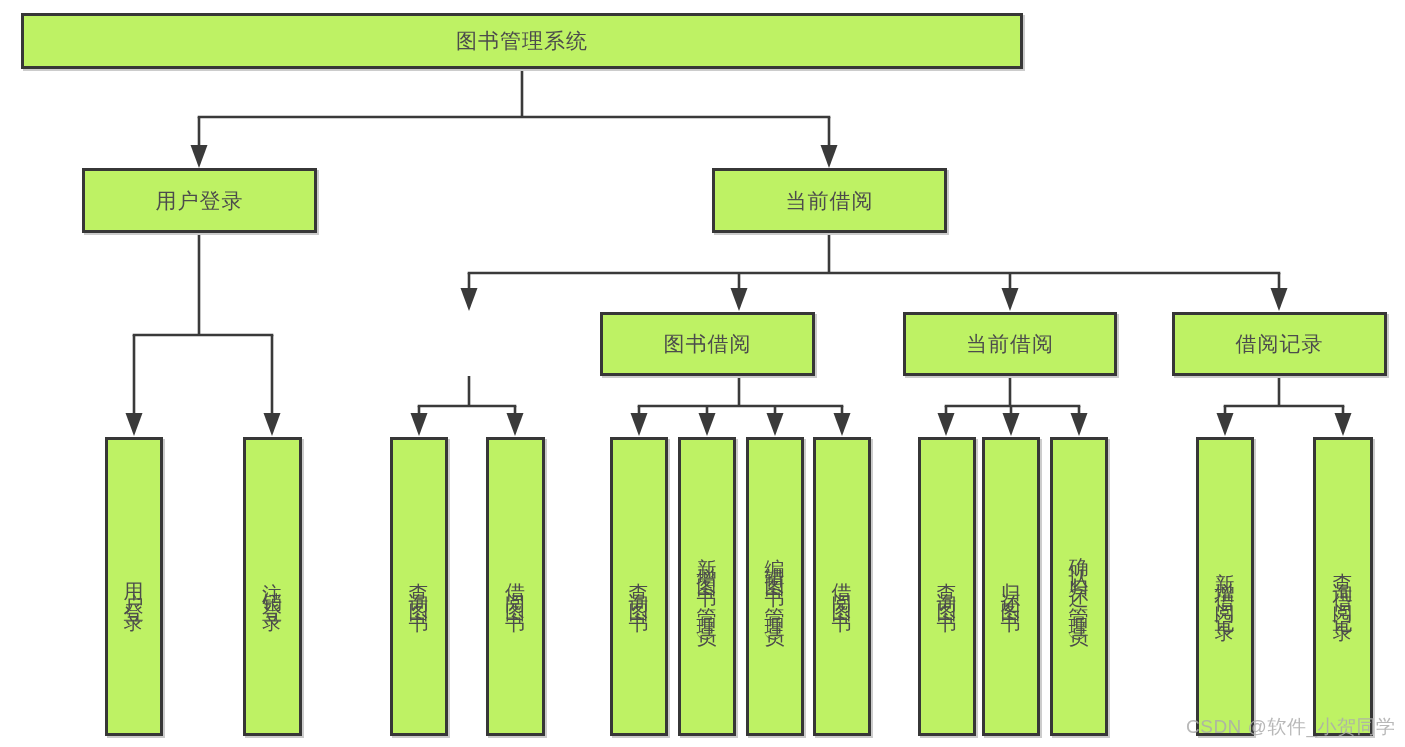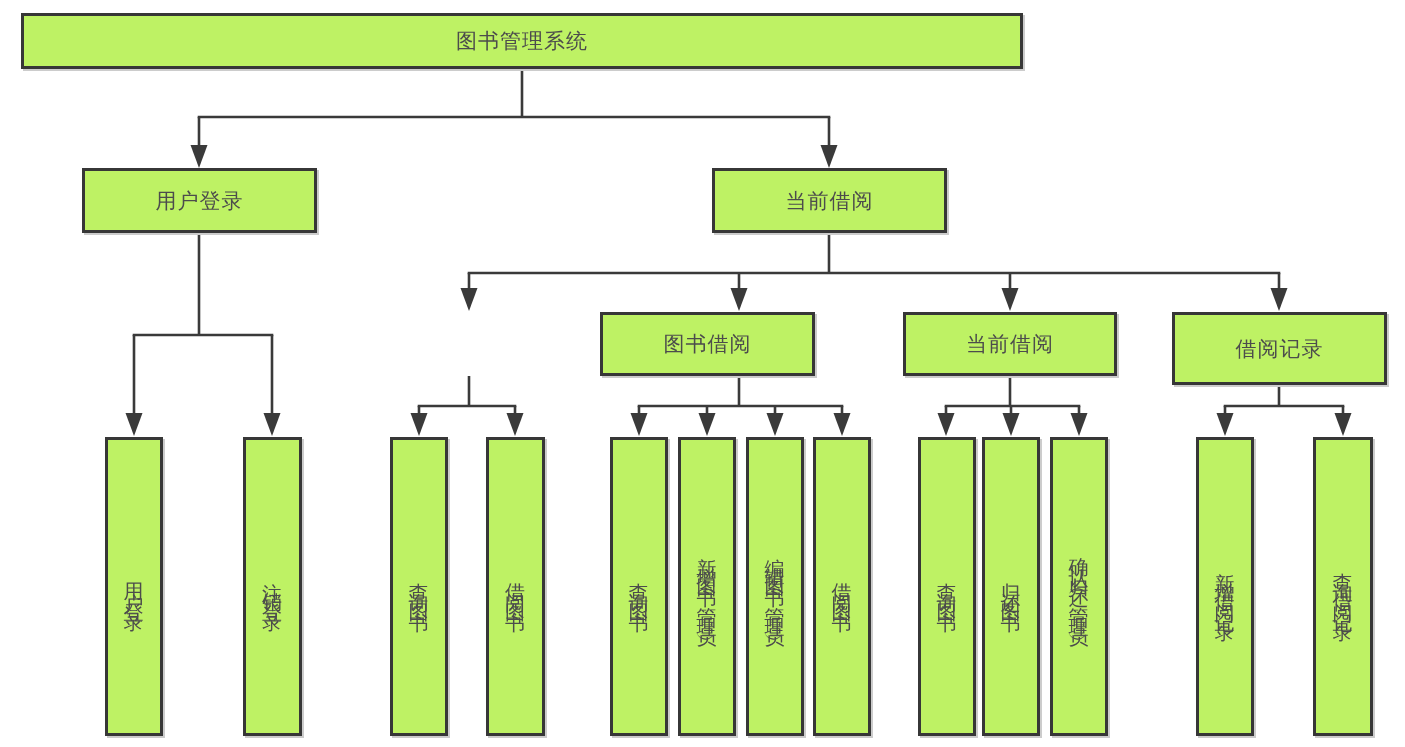--- a/index.html
+++ b/index.html
@@ -83,33 +83,34 @@
       <polygon points="1334.5,413 1351.5,413 1343,436" fill="#3a3a3a"></polygon>
     </svg>
 
   <div class="nd nh" style="left:21px;top:13px;width:1002px;height:56px">图书管理系统</div>
 
   <div class="nd nh" style="left:82px;top:168px;width:235px;height:65px">用户登录</div>
   <div class="nd nh" style="left:712px;top:168px;width:235px;height:65px">当前借阅</div>
 
   <div class="nd nh" style="left:600px;top:312px;width:215px;height:64px">图书借阅</div>
   <div class="nd nh" style="left:903px;top:312px;width:214px;height:64px">当前借阅</div>
-  <div class="nd nh" style="left:1172px;top:312px;width:215px;height:73px">借阅记录</div>
+  <div class="nd nh" style="left:1172px;top:312px;width:215px;height:64px">借阅记录</div>
 
   <div class="nd nv" style="left:105px;top:437px;width:58px;height:299px">用户登录</div>
   <div class="nd nv" style="left:243px;top:437px;width:59px;height:299px">注销登录</div>
 
   <div class="nd nv" style="left:390px;top:437px;width:58px;height:299px">查询图书</div>
   <div class="nd nv" style="left:486px;top:437px;width:59px;height:299px">借阅图书</div>
 
   <div class="nd nv" style="left:610px;top:437px;width:58px;height:299px">查询图书</div>
   <div class="nd nv" style="left:678px;top:437px;width:58px;height:299px">新增图书（管理员）</div>
   <div class="nd nv" style="left:746px;top:437px;width:58px;height:299px">编辑图书（管理员）</div>
   <div class="nd nv" style="left:813px;top:437px;width:58px;height:299px">借阅图书</div>
 
   <div class="nd nv" style="left:918px;top:437px;width:58px;height:299px">查询图书</div>
   <div class="nd nv" style="left:982px;top:437px;width:58px;height:299px">归还图书</div>
   <div class="nd nv" style="left:1050px;top:437px;width:58px;height:299px">确认归还（管理员）</div>
 
   <div class="nd nv" style="left:1196px;top:437px;width:58px;height:299px">新增借阅记录</div>
   <div class="nd nv" style="left:1313px;top:437px;width:60px;height:299px">查询借阅记录</div>
 
+  <div class="watermark" style="left:1186px;top:714px">CSDN @软件_小贺同学</div>
 </div>
 
 </body></html>

